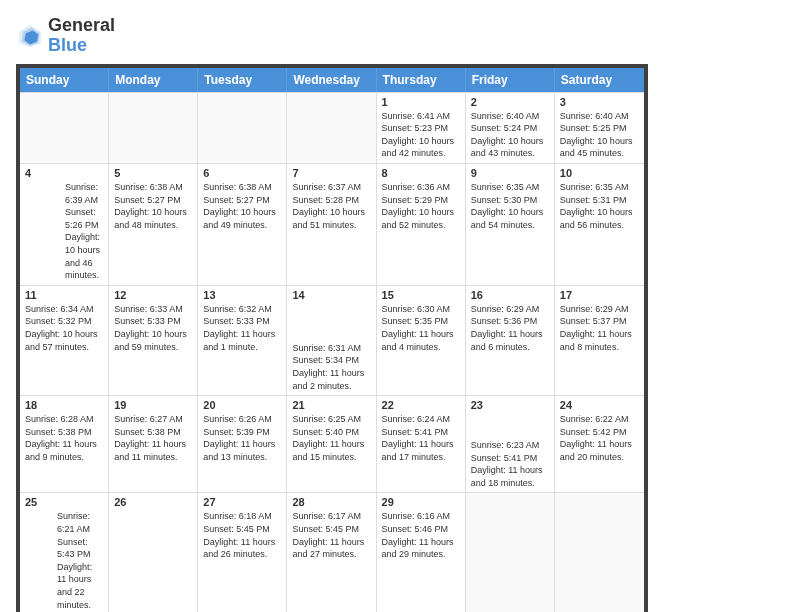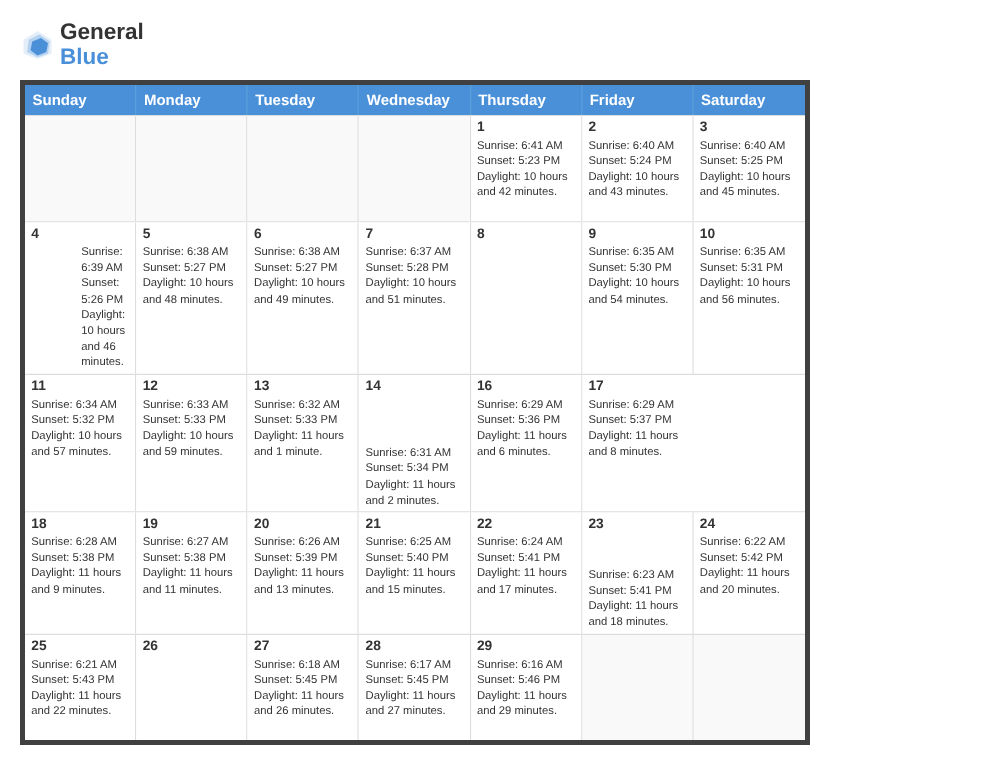--- a/index.html
+++ b/index.html
@@ -189,20 +189,23 @@
 Daylight: 10 hours and 49 minutes.</div>
           </div>
           <div class="cal-cell">
             <div class="day-num">7</div>
             <div class="sun-info" style="white-space: pre-line;">Sunrise: 6:37 AM
 Sunset: 5:28 PM
 Daylight: 10 hours and 51 minutes.</div>
           </div>
           <div class="cal-cell">
             <div class="day-num">8</div>
+            <div class="sun-info" style="white-space: pre-line;">Sunrise: 6:36 AM
+Sunset: 5:29 PM
+Daylight: 10 hours and 52 minutes.</div>
           </div>
           <div class="cal-cell">
             <div class="day-num">9</div>
             <div class="sun-info" style="white-space: pre-line;">Sunrise: 6:35 AM
 Sunset: 5:30 PM
 Daylight: 10 hours and 54 minutes.</div>
           </div>
           <div class="cal-cell">
             <div class="day-num">10</div>
             <div class="sun-info" style="white-space: pre-line;">Sunrise: 6:35 AM
@@ -229,20 +232,26 @@
 Sunset: 5:33 PM
 Daylight: 11 hours and 1 minute.</div>
           </div>
           <div class="cal-cell">
             <div class="day-num">14</div>
             <div class="sun-info" style="white-space: pre-line; margin-top: 41px;">Sunrise: 6:31 AM
 Sunset: 5:34 PM
 Daylight: 11 hours and 2 minutes.</div>
           </div>
           <div class="cal-cell">
+            <div class="day-num">15</div>
+            <div class="sun-info" style="white-space: pre-line;">Sunrise: 6:30 AM
+Sunset: 5:35 PM
+Daylight: 11 hours and 4 minutes.</div>
+          </div>
+          <div class="cal-cell">
             <div class="day-num">16</div>
             <div class="sun-info" style="white-space: pre-line;">Sunrise: 6:29 AM
 Sunset: 5:36 PM
 Daylight: 11 hours and 6 minutes.</div>
           </div>
           <div class="cal-cell">
             <div class="day-num">17</div>
             <div class="sun-info" style="white-space: pre-line;">Sunrise: 6:29 AM
 Sunset: 5:37 PM
 Daylight: 11 hours and 8 minutes.</div>
@@ -288,21 +297,21 @@
           <div class="cal-cell">
             <div class="day-num">24</div>
             <div class="sun-info" style="white-space: pre-line;">Sunrise: 6:22 AM
 Sunset: 5:42 PM
 Daylight: 11 hours and 20 minutes.</div>
           </div>
         </div>
         <div class="cal-row">
           <div class="cal-cell">
             <div class="day-num">25</div>
-            <div class="sun-info" style="white-space: pre-line;">Sunrise: 6:21 AM
+            <div class="sun-info" style="white-space: pre-line; margin-left: 32px;">Sunrise: 6:21 AM
 Sunset: 5:43 PM
 Daylight: 11 hours and 22 minutes.</div>
           </div>
           <div class="cal-cell">
             <div class="day-num">26</div>
           </div>
           <div class="cal-cell">
             <div class="day-num">27</div>
             <div class="sun-info" style="white-space: pre-line;">Sunrise: 6:18 AM
 Sunset: 5:45 PM

